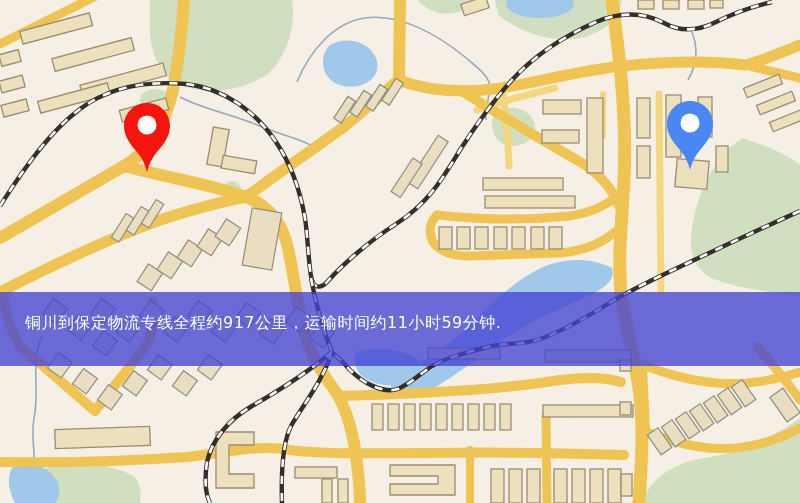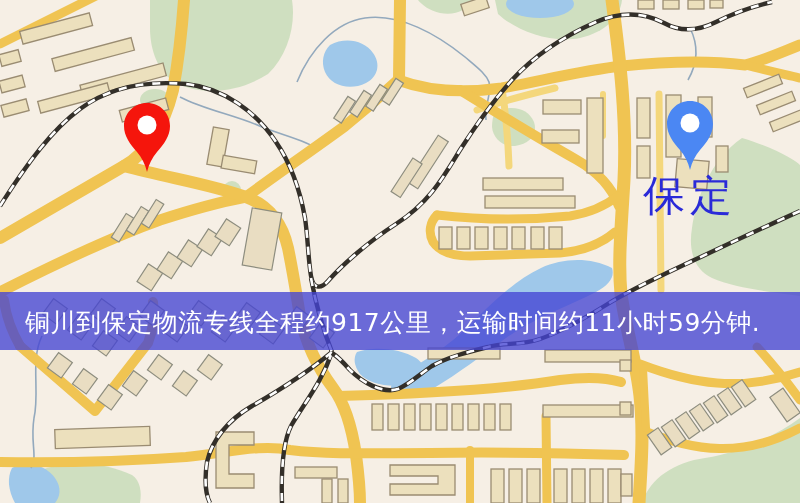--- a/index.html
+++ b/index.html
@@ -12,23 +12,23 @@
   .road-major{fill:none;stroke:#f0c452;stroke-linecap:round;stroke-linejoin:round;}
   .road-minor{fill:none;stroke:#f4d77c;stroke-linecap:round;stroke-linejoin:round;}
   .bld{fill:#ece0bd;stroke:#9a8c72;stroke-width:1.3;}
   .bld2{fill:#e9ddc2;stroke:#8d8d7f;stroke-width:1.2;}
   .park{fill:#cfdfc0;stroke:none;}
   .water{fill:#9fc8ea;stroke:none;}
   .stream{fill:none;stroke:#93a9bd;stroke-width:1.6;}
   .rail-base{fill:none;stroke:#332f29;stroke-width:4.4;stroke-linecap:butt;}
   .rail-dash{fill:none;stroke:#ffffff;stroke-width:2.6;stroke-dasharray:8 9;}
   #route-banner{
-    position:absolute;left:0;top:292px;width:800px;height:58px;
+    position:absolute;left:0;top:292px;width:800px;height:74px;
     background:rgba(68,68,212,0.78);
-    color:#ffffff;font-size:25px;line-height:62px;
+    color:#ffffff;font-size:16px;line-height:62px;
     padding-left:25px;box-sizing:border-box;
     letter-spacing:0.5px;white-space:nowrap;
   }
   .marker{position:absolute;width:140px;text-align:center;}
   .marker .pin{display:block;margin:0 auto;}
   .city-label{
     display:block;font-size:42px;font-weight:500;line-height:1.0;
     letter-spacing:5px;margin-top:4px;white-space:nowrap;
   }
   #marker-origin{left:77px;top:102px;}
@@ -252,16 +252,15 @@
       <path fill="#f5150c" d="M25,1 C12,1 2,11 2,24 C2,34 8,42 15,50 C20,56 23,62 25,70 C27,62 30,56 35,50 C42,42 48,34 48,24 C48,11 38,1 25,1 Z"></path>
       <circle cx="25" cy="23" r="9.5" fill="#ffffff"></circle>
     </svg>
   </div>
 
   <div class="marker" id="marker-destination">
     <svg class="pin" width="50" height="71" viewBox="0 0 50 71">
       <path fill="#4b87f3" d="M25,1 C12,1 2,11 2,24 C2,34 8,42 15,50 C20,56 23,62 25,70 C27,62 30,56 35,50 C42,42 48,34 48,24 C48,11 38,1 25,1 Z"></path>
       <circle cx="25" cy="23" r="9.5" fill="#ffffff"></circle>
     </svg>
-    <span class="city-label">保定</span>
   </div>
 
 </div>
 
 </body></html>

